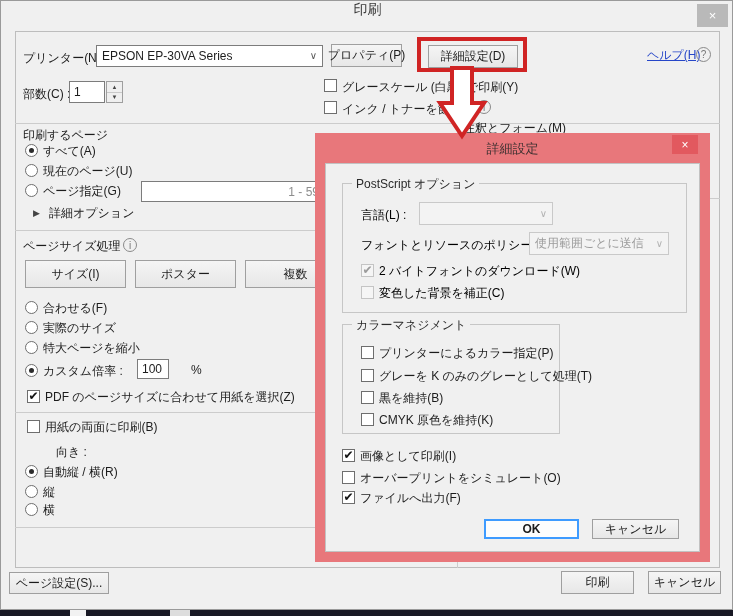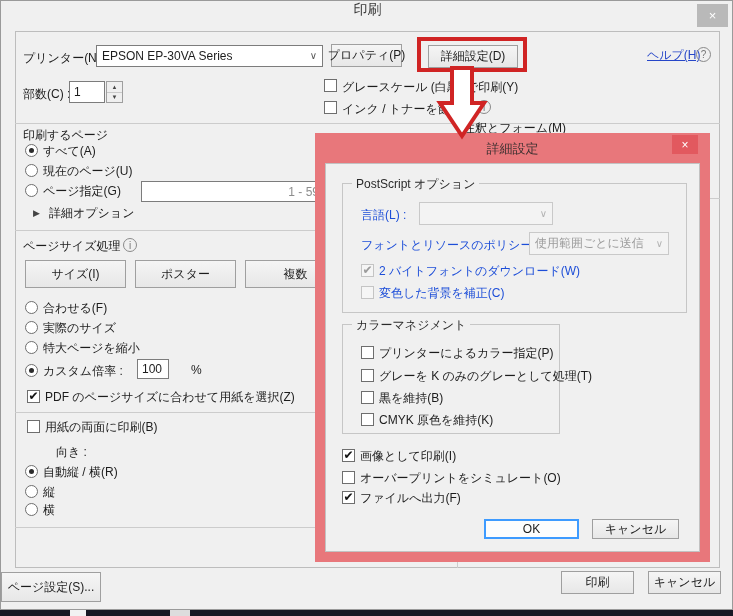--- a/index.html
+++ b/index.html
@@ -1,21 +1,21 @@
 <!DOCTYPE html>
 <html><head>
 <meta charset="utf-8">
 <style>
   * { box-sizing: border-box; margin: 0; padding: 0; }
   body { margin: 0; font-family: "Liberation Sans", sans-serif; background:#fff; }
   #screen { position: relative; width: 733px; height: 616px; overflow: hidden; background:#f0f0f0; }
   .abs { position: absolute; }
   .win { left:0; top:0; width:733px; height:610px; background:#f0f0f0; border:1px solid #9a9a9a; }
   .lbl { font-size:12px; color:#1c1c1c; white-space:nowrap; line-height:14px; }
-  .lbl.dis { color:#1d4ed8; }
+  .lbl.dis { color:#000000; }
   .title { font-size:14px; color:#3a3a3a; }
   .panel { border:1px solid #bdbdbd; background:#f0f0f0; }
   .sep { background:#cccccc; height:1px; }
   .vsep { background:#cccccc; width:1px; }
   .btn { background:linear-gradient(#f5f5f5,#e7e7e7); border:1px solid #9f9f9f; font-size:12px;
          color:#1c1c1c; display:flex; align-items:center; justify-content:center; white-space:nowrap; }
   .btn.focus { border:2px solid #3e9bff; background:#fdfdfd; }
   .combo { background:#fff; border:1px solid #7c7c7c; display:flex; align-items:center;
            font-size:12px; color:#1c1c1c; padding:0 5px; }
   .combo.dis { background:#f3f3f3; border-color:#c9c9c9; color:#9b9b9b; }
@@ -141,21 +141,21 @@
     <div class="abs lbl" style="left:22px;top:444px;margin-left:33px;">向き :</div>
     <span class="rb sel" style="left:24px;top:464px;"></span>
     <div class="abs lbl" style="left:42px;top:464px;">自動縦 / 横(R)</div>
     <span class="rb" style="left:24px;top:484px;"></span>
     <div class="abs lbl" style="left:42px;top:484px;">縦</div>
     <span class="rb" style="left:24px;top:502px;"></span>
     <div class="abs lbl" style="left:42px;top:502px;">横</div>
 
     <div class="abs sep" style="left:14px;top:526px;width:442px;"></div>
 
-    <div class="abs btn" style="left:0;top:571px;width:100px;height:30px;">ページ設定(S)...</div>
+    <div class="abs btn" style="left:8px;top:571px;width:100px;height:22px;">ページ設定(S)...</div>
     <div class="abs btn" style="left:560px;top:570px;width:73px;height:23px;">印刷</div>
     <div class="abs btn" style="left:647px;top:570px;width:73px;height:23px;">キャンセル</div>
   </div>
 
   <div class="abs taskbar" style="left:0;top:610px;width:733px;height:6px;">
     <div class="abs" style="left:70px;top:0;width:16px;height:6px;background:#f2f2f2;"></div>
     <div class="abs" style="left:170px;top:0;width:20px;height:6px;background:#dddddd;"></div>
   </div>
 
   <div class="abs dialog" style="left:315px;top:133px;width:395px;height:429px;">
@@ -202,21 +202,21 @@
         <span>✔</span>
       </span>
       <div class="abs lbl" style="left:34px;top:285px;">画像として印刷(I)</div>
       <span class="cb" style="left:16px;top:307px;"></span>
       <div class="abs lbl" style="left:34px;top:307px;">オーバープリントをシミュレート(O)</div>
       <span class="cb" style="left:16px;top:327px;">
         <span>✔</span>
       </span>
       <div class="abs lbl" style="left:34px;top:327px;">ファイルへ出力(F)</div>
 
-      <div class="abs btn focus" style="left:158px;top:355px;width:95px;height:20px;">OK</div>
+      <div class="abs btn focus" style="left:158px;top:355px;width:95px;height:20px;font-weight:bold;">OK</div>
       <div class="abs btn" style="left:266px;top:355px;width:87px;height:20px;">キャンセル</div>
     </div>
   </div>
 
   <div class="abs annot" style="left:417px;top:37px;width:110px;height:35px;border:4px solid #d02424;"></div>
   <svg class="abs annot" style="left:436px;top:66px;" width="52" height="74" viewBox="0 0 52 74">
     <polygon points="16,2 36,2 36,37 48,37 26,70 4,37 16,37" fill="#ffffff" stroke="#d02424" stroke-width="4" stroke-linejoin="miter"></polygon>
   </svg>
 
 </div>

